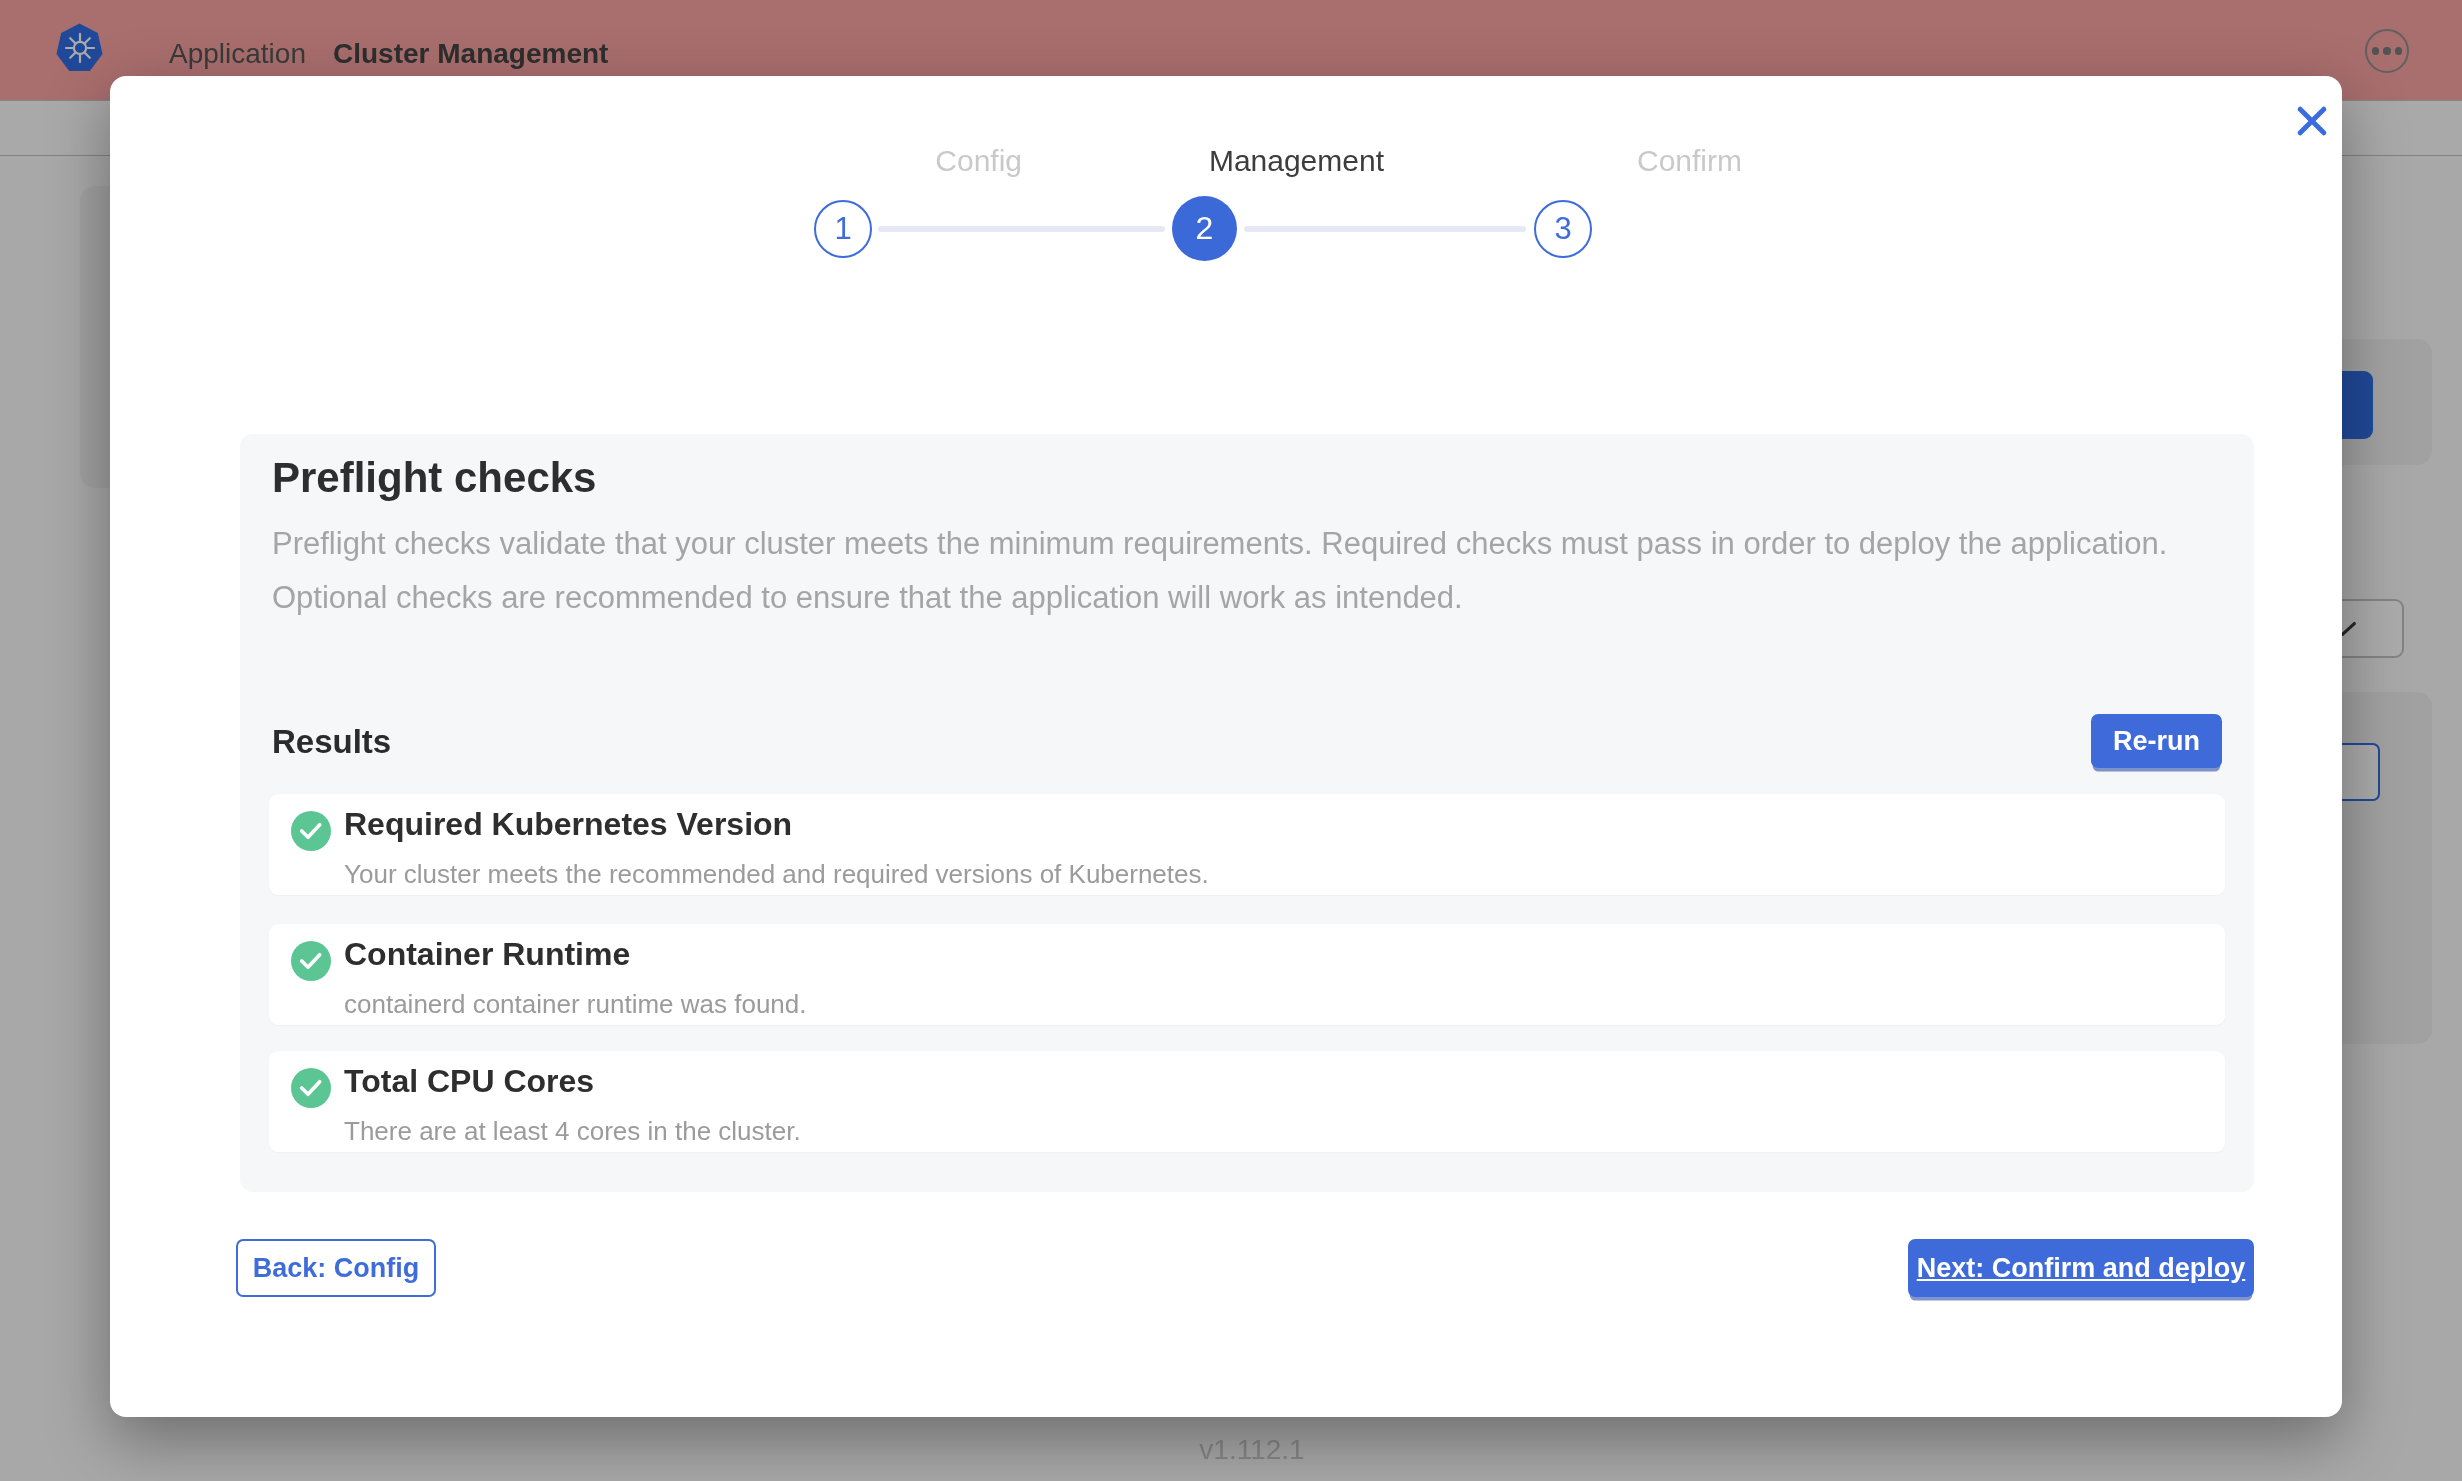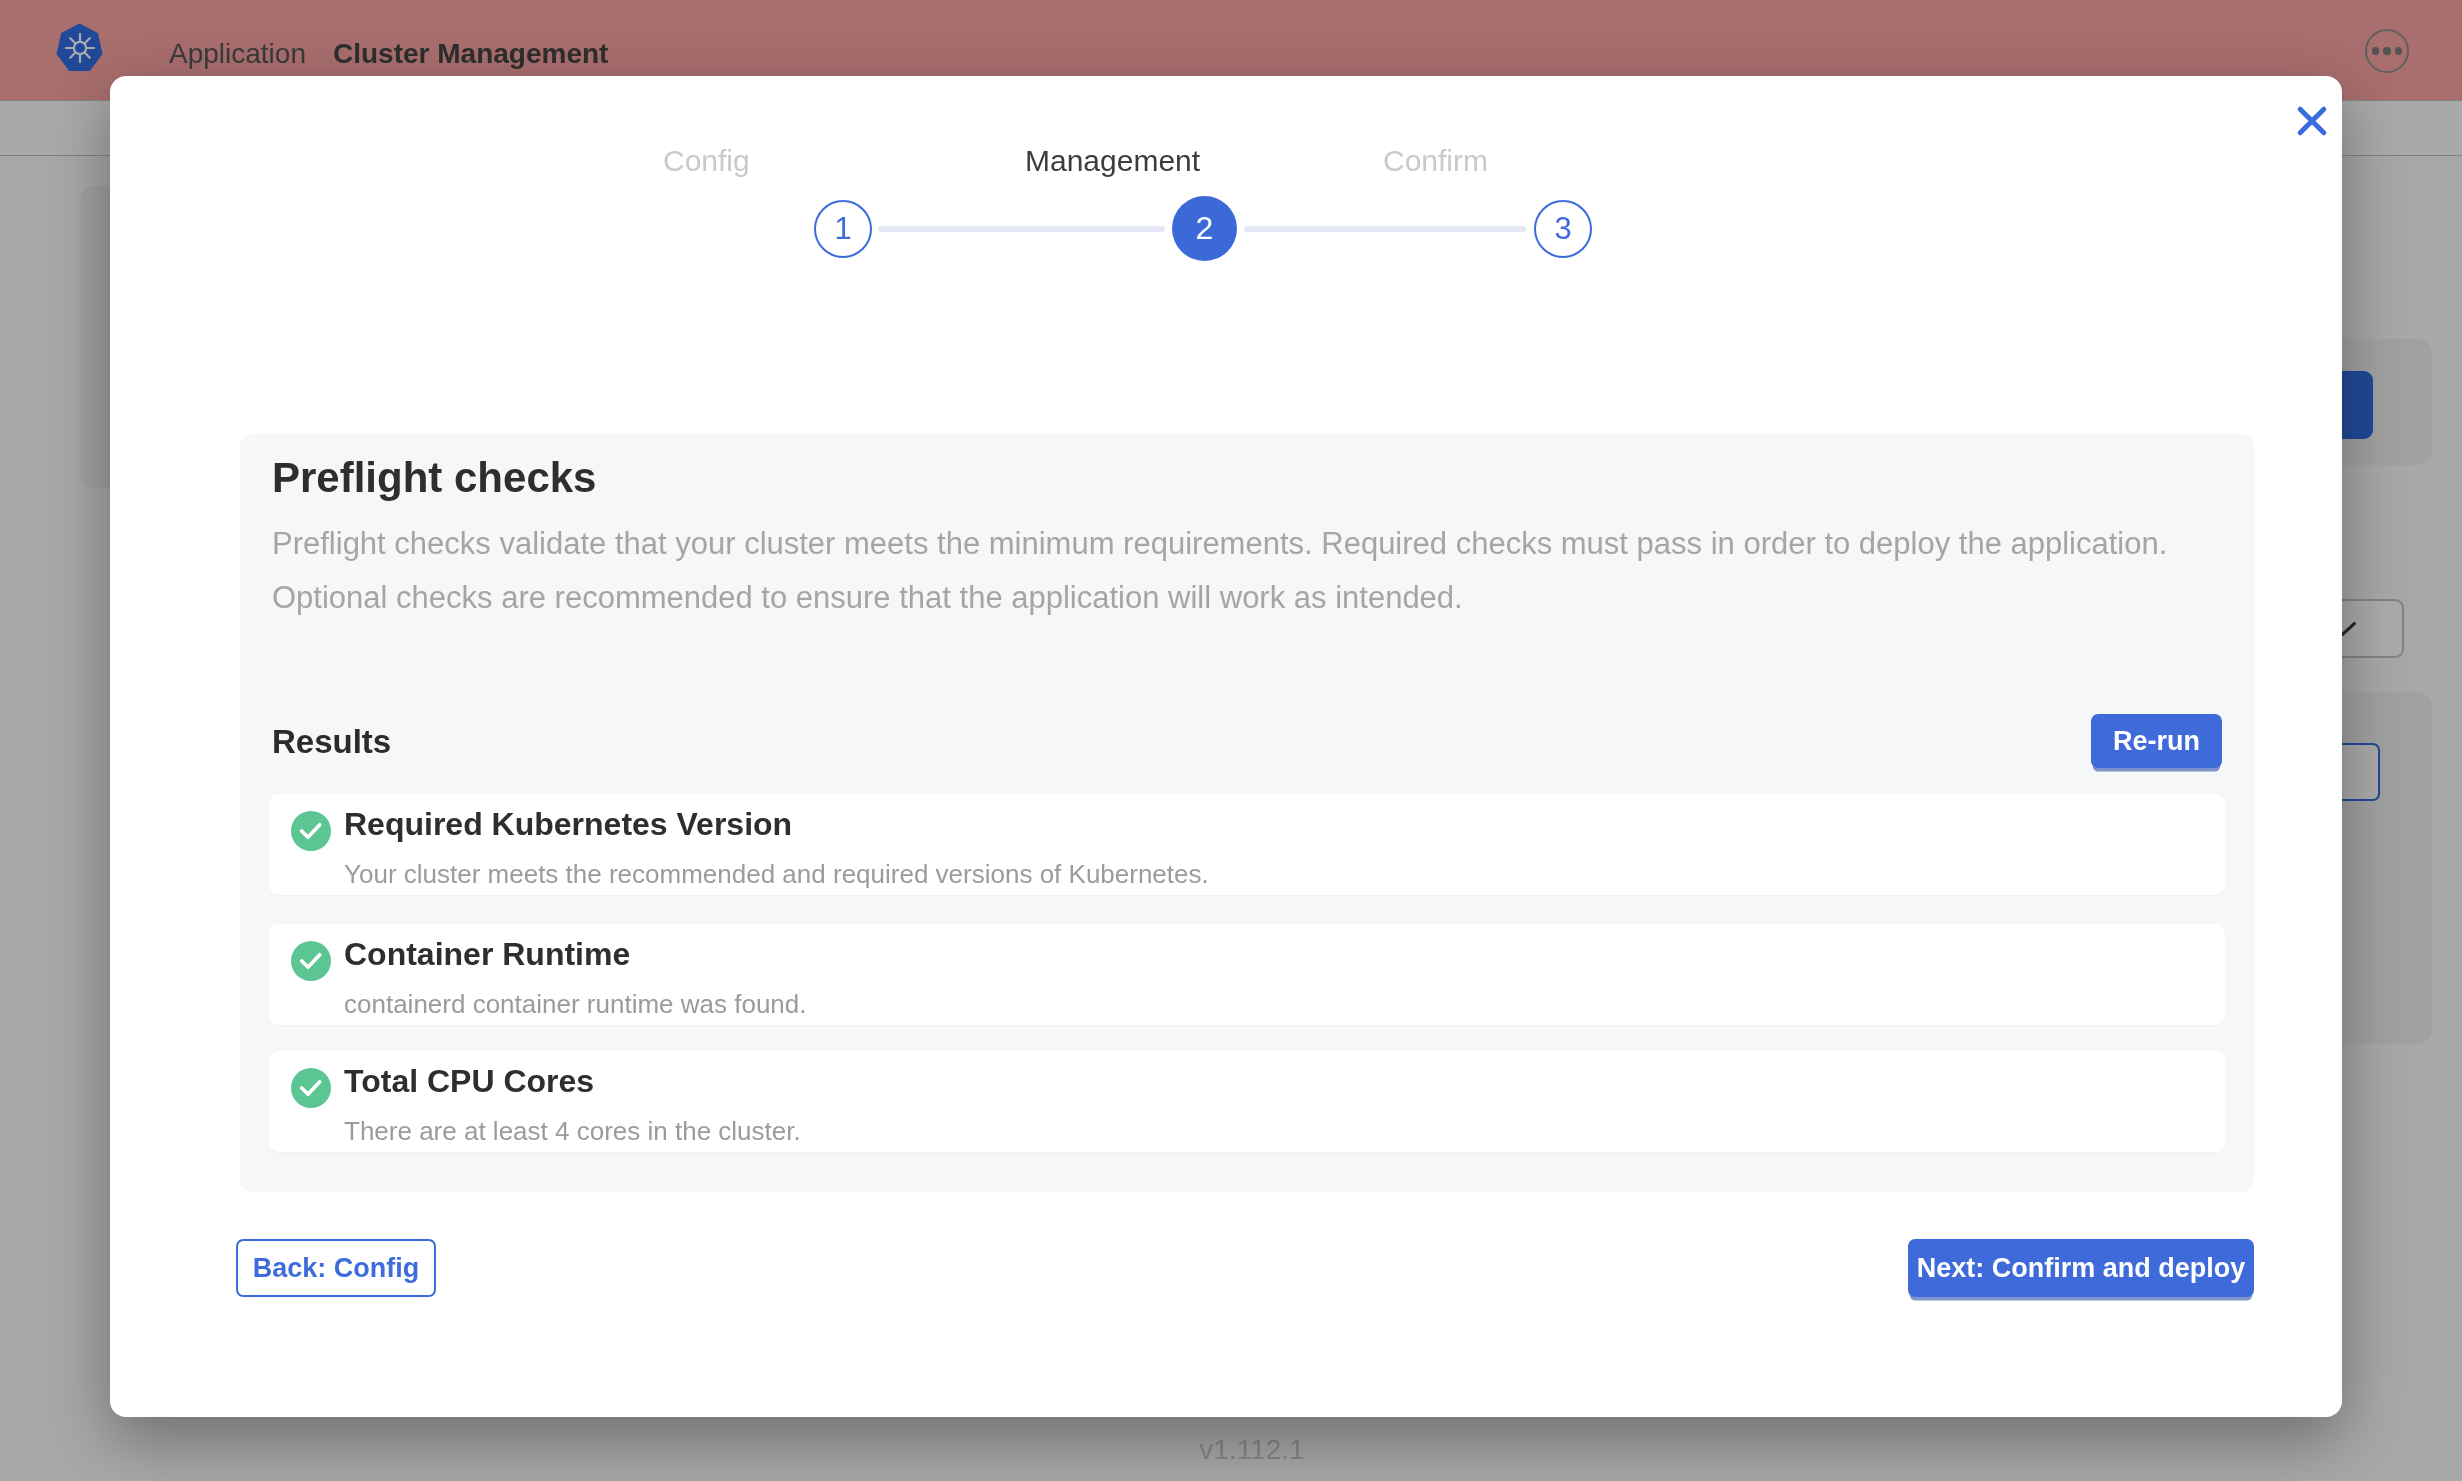--- a/index.html
+++ b/index.html
@@ -38,21 +38,21 @@
 
   
   .overlay{position:absolute;inset:0;background:rgba(0,0,0,0.33);z-index:5;}
 
   
   .modal{position:absolute;left:110px;top:76px;width:2232px;height:1341px;background:#ffffff;
     border-radius:16px;box-shadow:0 21.6px 63px rgba(0,0,0,.35);z-index:10;}
   .close-btn{position:absolute;left:2175px;top:18px;width:54px;height:54px;border:none;background:none;
     cursor:pointer;padding:0;display:flex;align-items:center;justify-content:center;}
 
-  .step-label{position:absolute;top:68px;width:359px;text-align:left;font-size:30px;color:#c9c9c9;}
+  .step-label{position:absolute;top:68px;width:359px;text-align:right;font-size:30px;color:#c9c9c9;}
   .step-label.s0{left:553px;}
   .step-label.s1{left:915px;color:#3d3d3d;font-weight:500;}
   .step-label.s2{left:1273px;}
   .step-circle{position:absolute;border-radius:50%;display:flex;align-items:center;justify-content:center;
     font-size:31px;color:#3f6cdb;background:#fff;border:2.7px solid #3f6cdb;cursor:pointer;}
   .step-circle.c0{left:704px;top:124px;width:58px;height:58px;}
   .step-circle.c1{left:1062px;top:120px;width:65px;height:65px;background:#3c69d8;border:none;
     color:#ffffff;font-size:32px;}
   .step-circle.c2{left:1424px;top:124px;width:58px;height:58px;}
   .step-line{position:absolute;top:150px;height:6.3px;border-radius:3.6px;background:#e6e8f5;}
@@ -73,21 +73,21 @@
   .check-card.k0{top:360px;} .check-card.k1{top:490px;} .check-card.k2{top:617px;}
   .check-icon{position:absolute;left:21.6px;top:17px;width:40px;height:40px;border-radius:50%;
     background:#5cc594;display:flex;align-items:center;justify-content:center;}
   .check-title{position:absolute;left:75px;top:11.7px;font-size:32px;font-weight:700;color:#2e2e2e;}
   .check-msg{position:absolute;left:75px;top:65px;font-size:26px;color:#9b9b9b;}
 
   .back-btn{position:absolute;left:126px;top:1163px;width:200px;height:58px;background:#ffffff;
     border:2.7px solid #3f6cdb;border-radius:7.2px;color:#3f6cdb;font-size:27px;font-weight:700;cursor:pointer;}
   .next-btn{position:absolute;left:1798px;top:1163px;width:346px;height:58px;background:#3e6bd9;
     border:none;border-radius:7.2px;color:#ffffff;font-size:27px;font-weight:700;cursor:pointer;
-    box-shadow:0 5.4px 0 -1.8px rgba(44,79,168,.6);}
+    box-shadow:0 5.4px 0 -1.8px rgba(44,79,168,.6);text-decoration:underline;}
 </style>
 </head>
 <body>
 
 <div id="app">
 
   <div>
     <header class="nav">
       <div class="k8s-logo">
         <svg width="34" height="34" viewBox="0 0 40 40">

